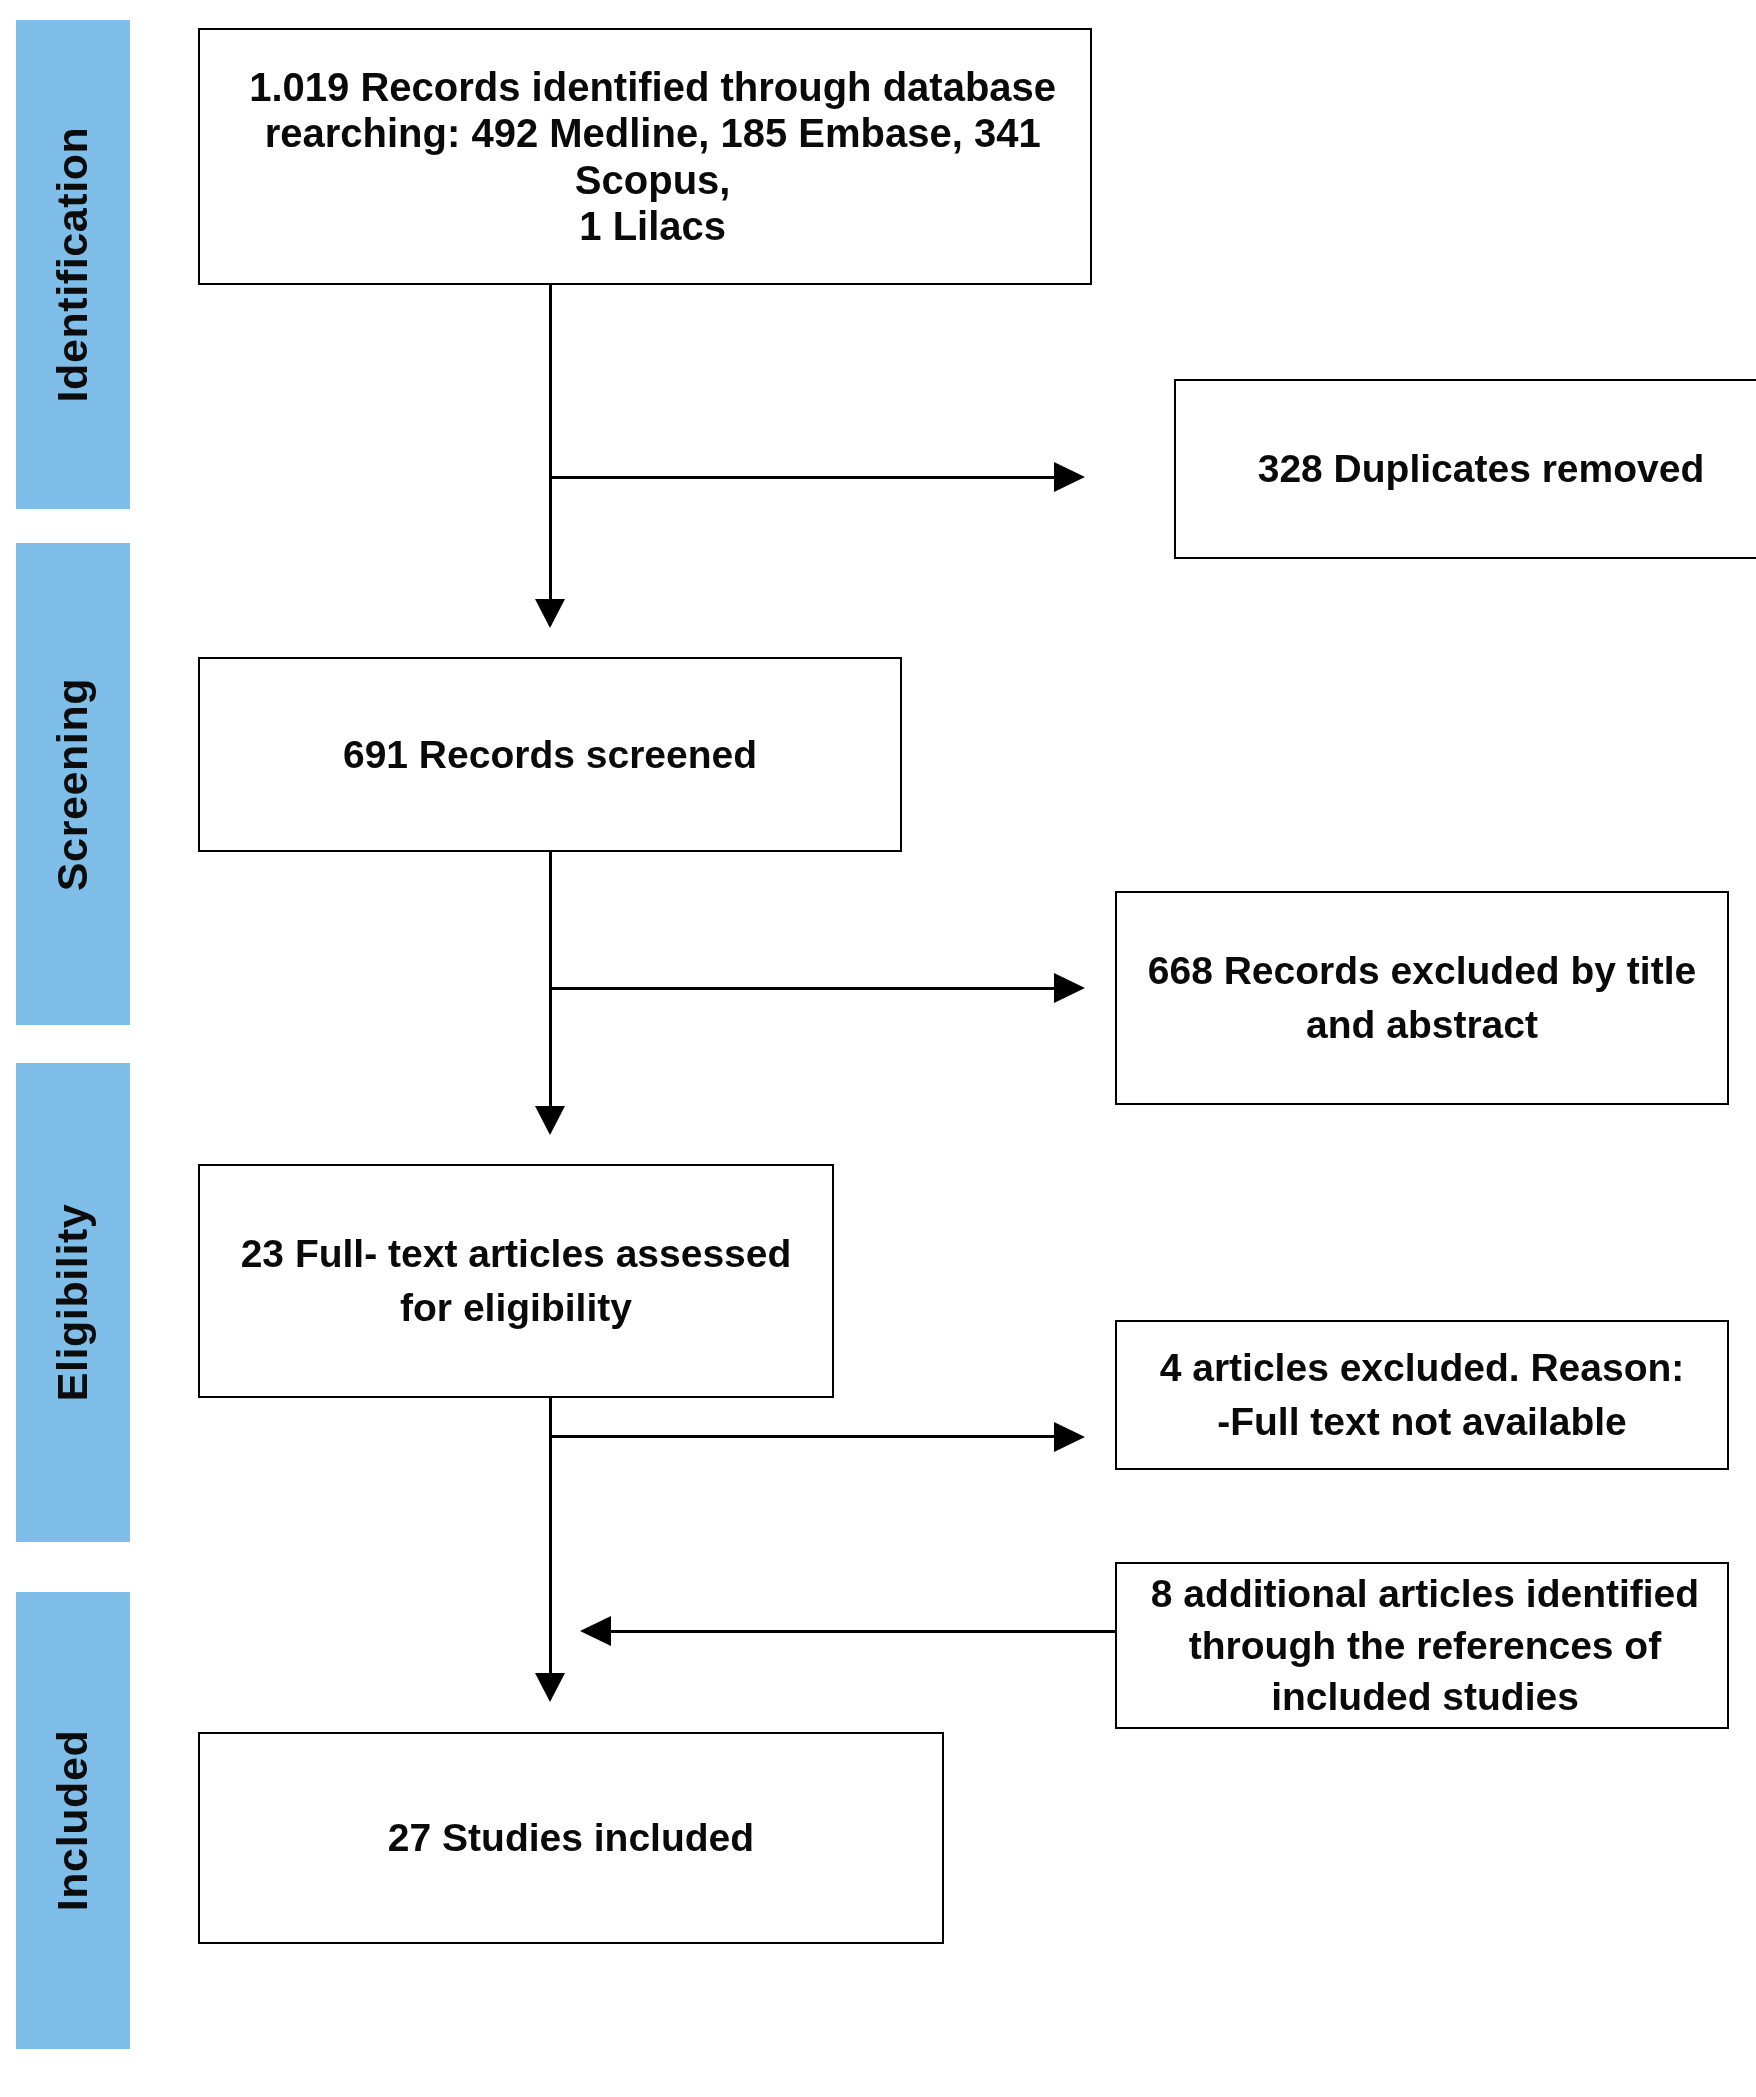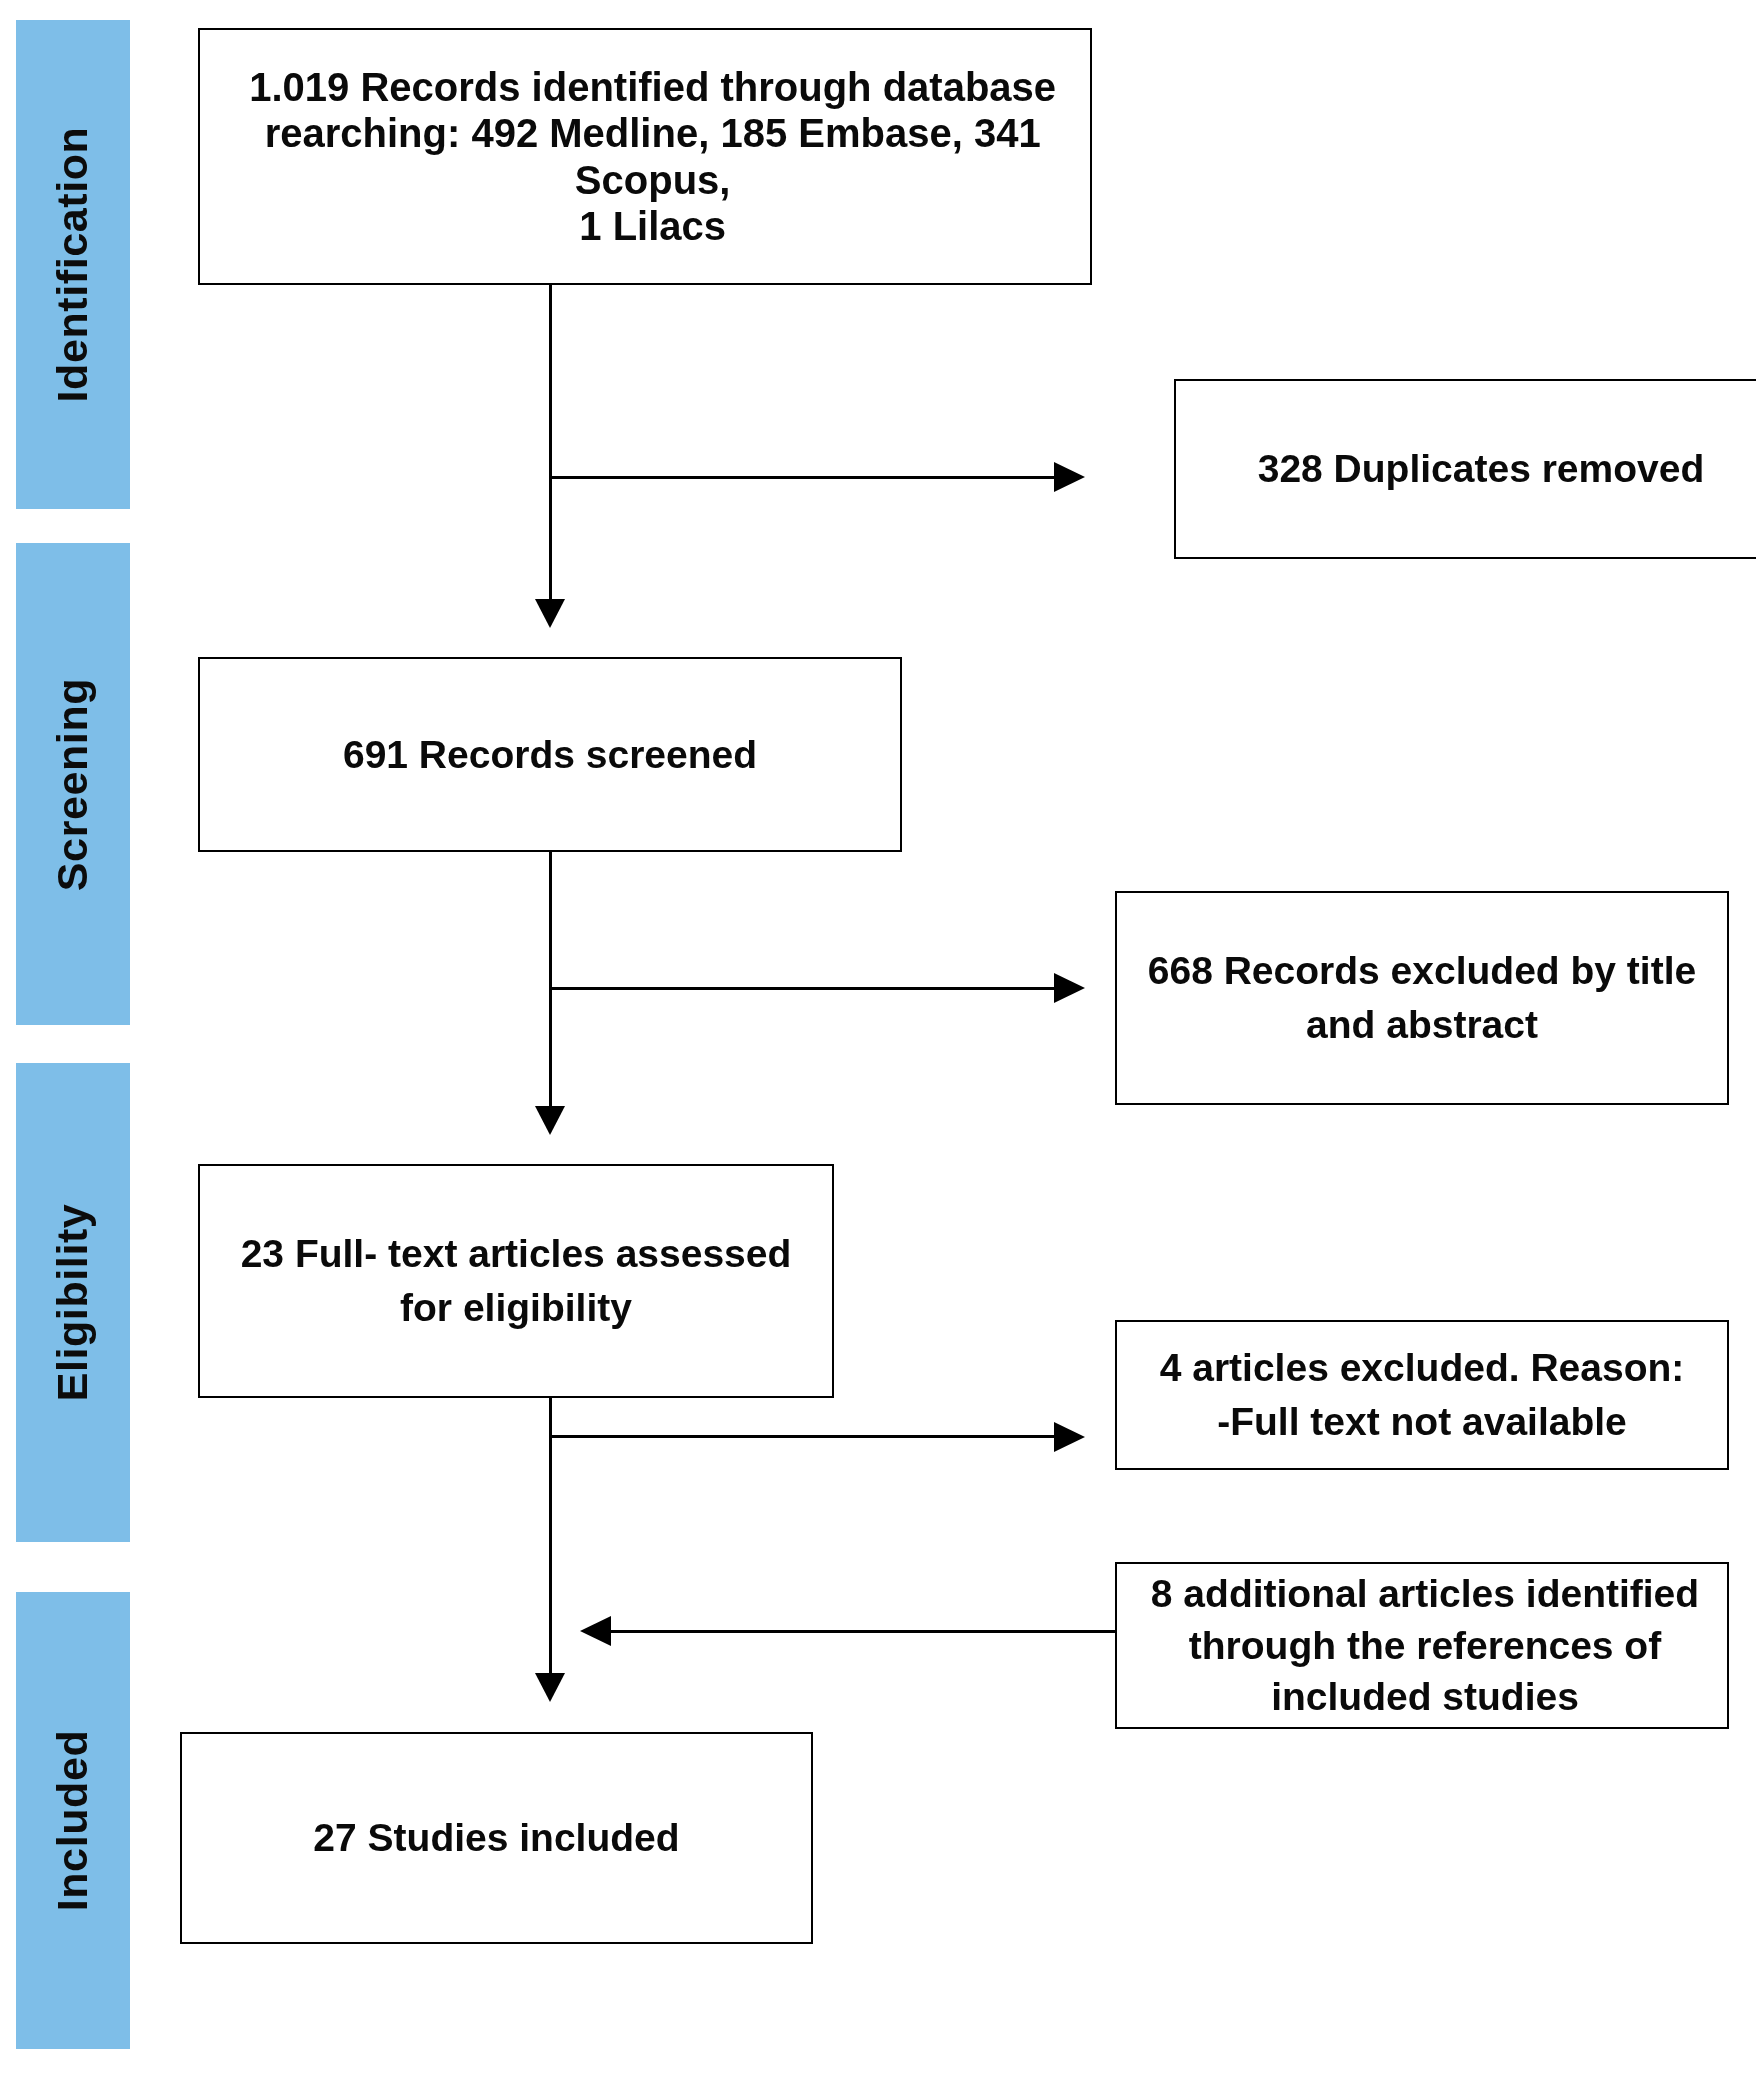--- a/index.html
+++ b/index.html
@@ -83,21 +83,21 @@
 
   <div class="fbox" style="left:198px;top:657px;width:704px;height:195px;">
     <span class="fbox-text">691 Records screened</span>
   </div>
 
   <div class="fbox" style="left:198px;top:1164px;width:636px;height:234px;justify-content:center;">
     <span class="fbox-text">23 Full- text articles assessed
 for eligibility</span>
   </div>
 
-  <div class="fbox" style="left:180px;top:1732px;width:633px;height:212px;">
+  <div class="fbox" style="left:198px;top:1732px;width:746px;height:212px;">
     <span class="fbox-text">27 Studies included</span>
   </div>
 
   <div class="fbox" style="left:1174px;top:379px;width:614px;height:180px;">
     <span class="fbox-text">328 Duplicates removed</span>
   </div>
 
   <div class="fbox" style="left:1115px;top:891px;width:614px;height:214px;">
     <span class="fbox-text">668 Records excluded by title
 and abstract</span>

